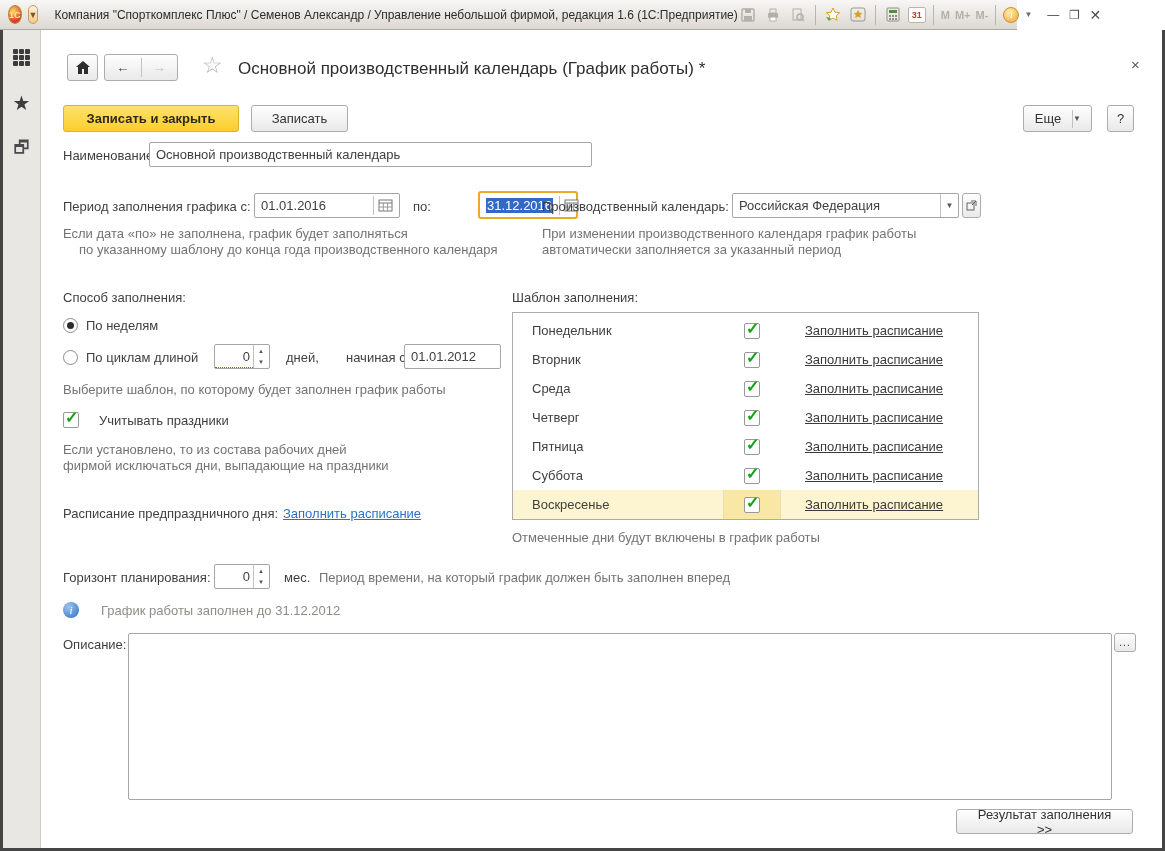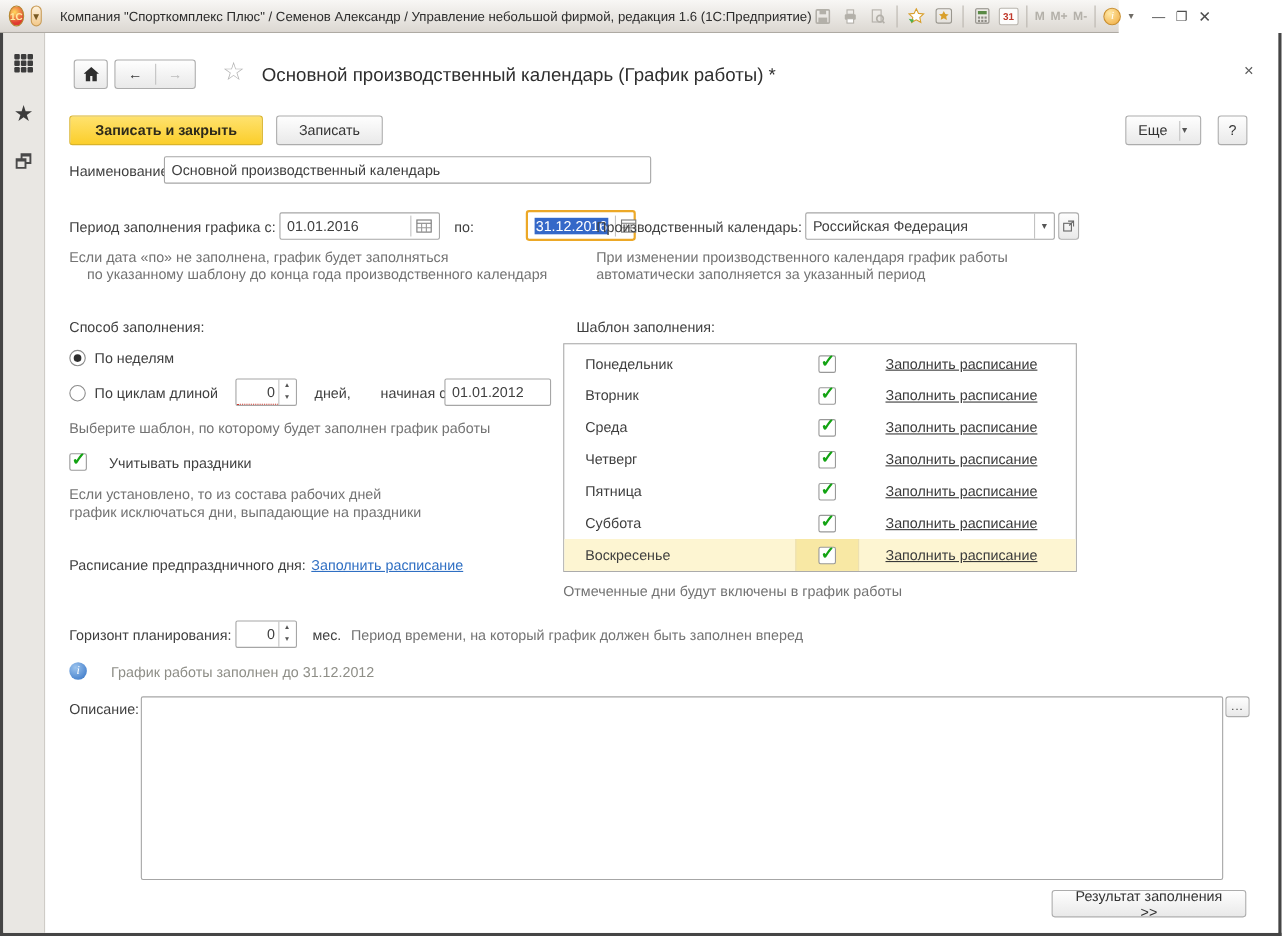--- a/index.html
+++ b/index.html
@@ -288,26 +288,26 @@
 
   <span class="hint abs" style="left:22px; top:352px;">Выберите шаблон, по которому будет заполнен график работы</span>
 
   <span class="abs" style="left:22px; top:382px; display:flex; align-items:center; gap:20px;">
     <span class="checkbox">
         <span class="ck">✓</span>
       </span>
     <span class="lbl">Учитывать праздники</span>
   </span>
   <span class="hint abs" style="left:22px; top:412px;">Если установлено, то из состава рабочих дней</span>
-  <span class="hint abs" style="left:22px; top:428px;">график исключаться дни, выпадающие на праздники</span>
+  <span class="hint abs" style="left:22px; top:428px;">фирмой исключаться дни, выпадающие на праздники</span>
 
   <span class="lbl abs" style="left:22px; top:476px;">Расписание предпраздничного дня:</span>
   <a class="link-blue abs" style="left:242px; top:476px;">Заполнить расписание</a>
 
-  <span class="lbl abs" style="left:483px; top:260px;">Шаблон заполнения:</span>
+  <span class="lbl abs" style="left:471px; top:260px;">Шаблон заполнения:</span>
   <div class="daytable abs" style="left:471px; top:282px; width:467px; height:208px; padding-top:3px;">
     <div class="day-row">
       <span class="day-label">Понедельник</span>
       <span class="check-cell">
           <span class="checkbox">
             <span class="ck">✓</span>
           </span>
         </span>
       <span class="link-cell"><a class="link-dark">Заполнить расписание</a></span>
     </div>

